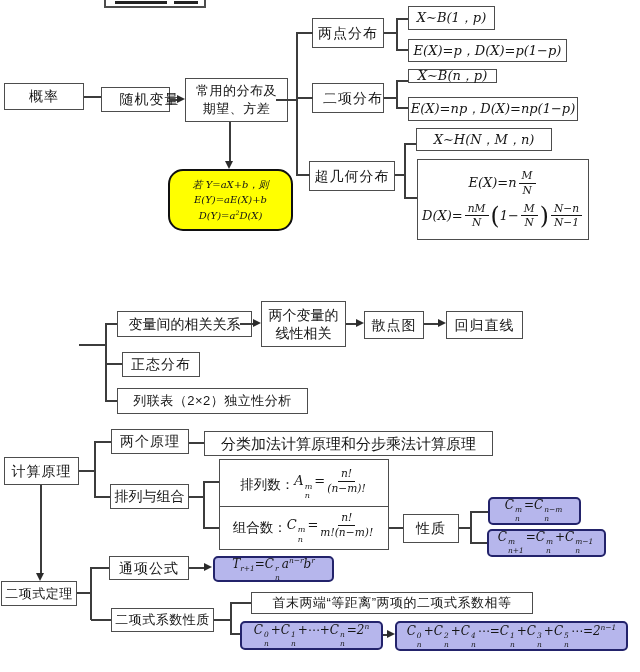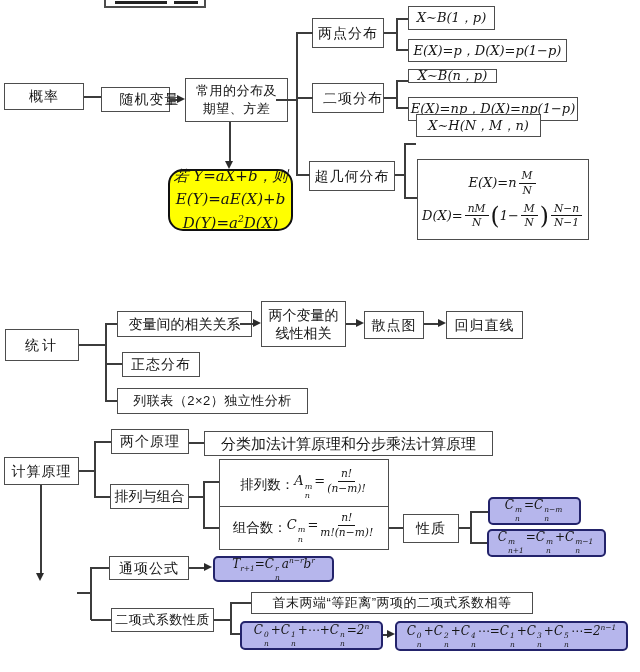--- a/index.html
+++ b/index.html
@@ -7,21 +7,21 @@
           font-family:"Liberation Sans",sans-serif;color:#151515;}
   .box{position:absolute;box-sizing:border-box;border:1.6px solid #4d4d4d;background:#fff;
        display:flex;flex-direction:column;align-items:center;justify-content:center;
        text-align:center;white-space:nowrap;}
   .cn{font-size:14px;line-height:1.32;letter-spacing:1px;}
   .cn-s{font-size:13px;letter-spacing:0.5px;}
   .fxbox{font-size:13px;}
   .fxl{font-family:"DejaVu Serif","DejaVu Sans",serif;font-style:italic;white-space:nowrap;}
   .cjk{font-family:"Liberation Sans",sans-serif;font-style:normal;font-size:13.5px;}
   .round{border-radius:5px;border:2px solid #23236b;background:#b6b6ec;font-size:12px;}
-  .yellow{border-radius:15px;border:2.5px solid #101010;background:#ffff00;font-size:15px;line-height:1.55;}
+  .yellow{border-radius:15px;border:2.5px solid #101010;background:#ffff00;font-size:10px;line-height:1.55;}
   .hl{position:absolute;height:2px;background:#3c3c3c;}
   .vl{position:absolute;width:2px;background:#3c3c3c;}
   .arr-r{position:absolute;width:0;height:0;border-top:4.5px solid transparent;
          border-bottom:4.5px solid transparent;border-left:8px solid #2b2b2b;}
   .arr-d{position:absolute;width:0;height:0;border-left:4.5px solid transparent;
          border-right:4.5px solid transparent;border-top:8px solid #2b2b2b;}
   .frag{position:absolute;background:#222;}
   
   .fr{display:inline-flex;flex-direction:column;align-items:center;vertical-align:middle;
       font-size:0.82em;line-height:1.12;margin:0 2px;}
@@ -71,21 +71,21 @@
   <div class="box fxbox" style="left:408px;top:69px;width:89px;height:14px;">
     <span class="fxl">X∼B(n，p)</span>
   </div>
   <div class="box fxbox" style="left:408px;top:97px;width:170px;height:24px;">
     <span class="fxl">E(X)=np，D(X)=np(1−p)</span>
   </div>
 
   <div class="box cn" style="left:309px;top:161px;width:86px;height:30px;">
     <span>超几何分布</span>
   </div>
-  <div class="box fxbox" style="left:416px;top:114px;width:125px;height:23px;">
+  <div class="box fxbox" style="left:416px;top:128px;width:136px;height:23px;">
     <span class="fxl">X∼H(N，M，n)</span>
   </div>
   <div class="box fxbox" style="left:417px;top:159px;width:172px;height:81px;gap:6px;">
     <span class="fxl">E(X)=n<span class="fr">
           <span class="n">M</span>
           <span class="d">N</span>
         </span></span>
     <span class="fxl">D(X)=<span class="fr">
           <span class="n">nM</span>
           <span class="d">N</span>
@@ -120,23 +120,20 @@
   <div class="vl" style="left:396px;top:80px;height:29px;"></div>
   <div class="hl" style="left:397px;top:80px;width:11px;"></div>
   <div class="hl" style="left:397px;top:107px;width:11px;"></div>
   <div class="hl" style="left:395px;top:174px;width:10px;"></div>
   <div class="vl" style="left:404px;top:143px;height:56px;"></div>
   <div class="hl" style="left:405px;top:143px;width:11px;"></div>
   <div class="hl" style="left:405px;top:197px;width:12px;"></div>
   <div class="vl" style="left:229px;top:122px;height:40px;"></div>
   <div class="arr-d" style="left:225px;top:161px;"></div>
 
-  <div class="box cn" style="left:5px;top:329px;width:74px;height:32px;letter-spacing:3px;">
-    <span>统计</span>
-  </div>
   <div class="box cn" style="left:117px;top:311px;width:135px;height:26px;letter-spacing:0;">
     <span>变量间的相关关系</span>
   </div>
   <div class="box cn" style="left:261px;top:301px;width:85px;height:46px;letter-spacing:0;">
     <span>两个变量的</span>
     <span>线性相关</span>
   </div>
   <div class="box cn" style="left:364px;top:311px;width:60px;height:28px;">
     <span>散点图</span>
   </div>
@@ -229,20 +226,23 @@
   <div class="hl" style="left:204px;top:481px;width:15px;"></div>
   <div class="hl" style="left:204px;top:527px;width:15px;"></div>
   <div class="hl" style="left:389px;top:527px;width:14px;"></div>
   <div class="hl" style="left:459px;top:527px;width:12px;"></div>
   <div class="vl" style="left:470px;top:511px;height:33px;"></div>
   <div class="hl" style="left:471px;top:511px;width:17px;"></div>
   <div class="hl" style="left:471px;top:542px;width:16px;"></div>
   <div class="vl" style="left:40px;top:485px;height:90px;"></div>
   <div class="arr-d" style="left:36px;top:573px;"></div>
 
+  <div class="box cn-s" style="left:1px;top:581px;width:76px;height:25px;">
+    <span>二项式定理</span>
+  </div>
   <div class="box cn" style="left:109px;top:556px;width:80px;height:24px;">
     <span>通项公式</span>
   </div>
   <div class="box round" style="left:213px;top:556px;width:121px;height:26px;">
     <span class="fxl">T<sub>r+1</sub>=C<span class="ss">
           <span>r</span>
           <span>n</span>
         </span>a<sup>n−r</sup>b<sup>r</sup></span>
   </div>
   <div class="box cn-s" style="left:111px;top:608px;width:103px;height:24px;">

